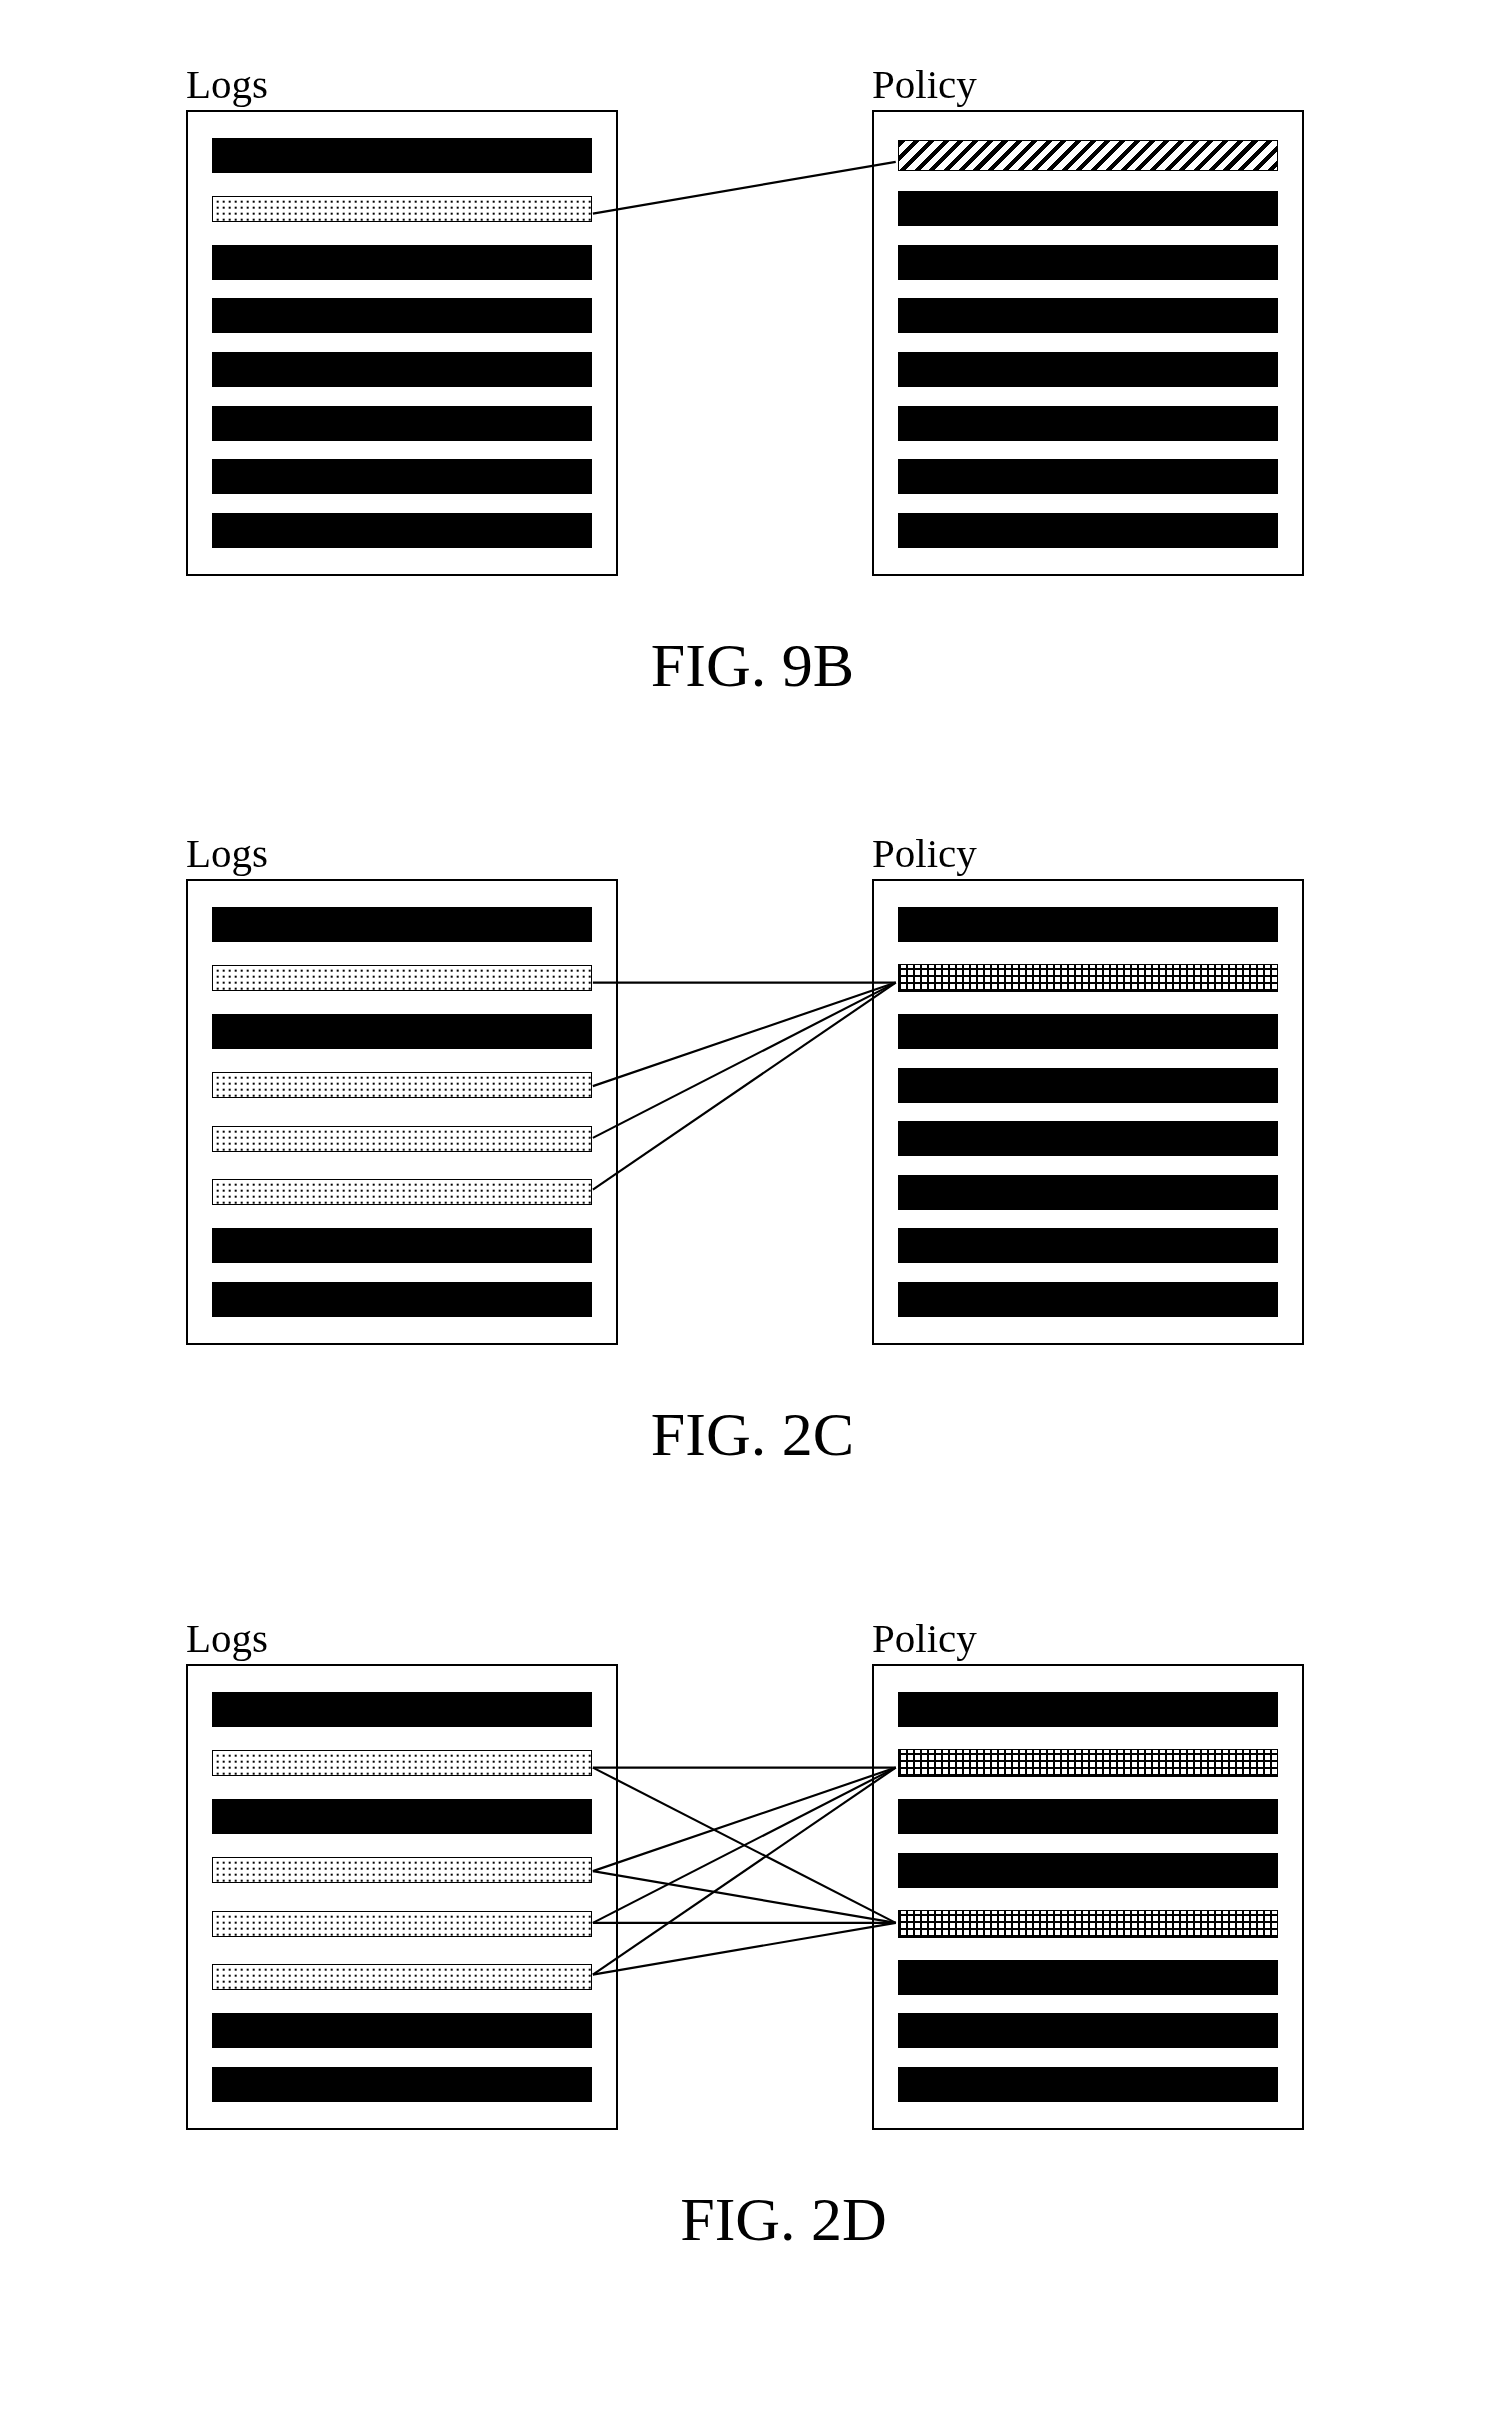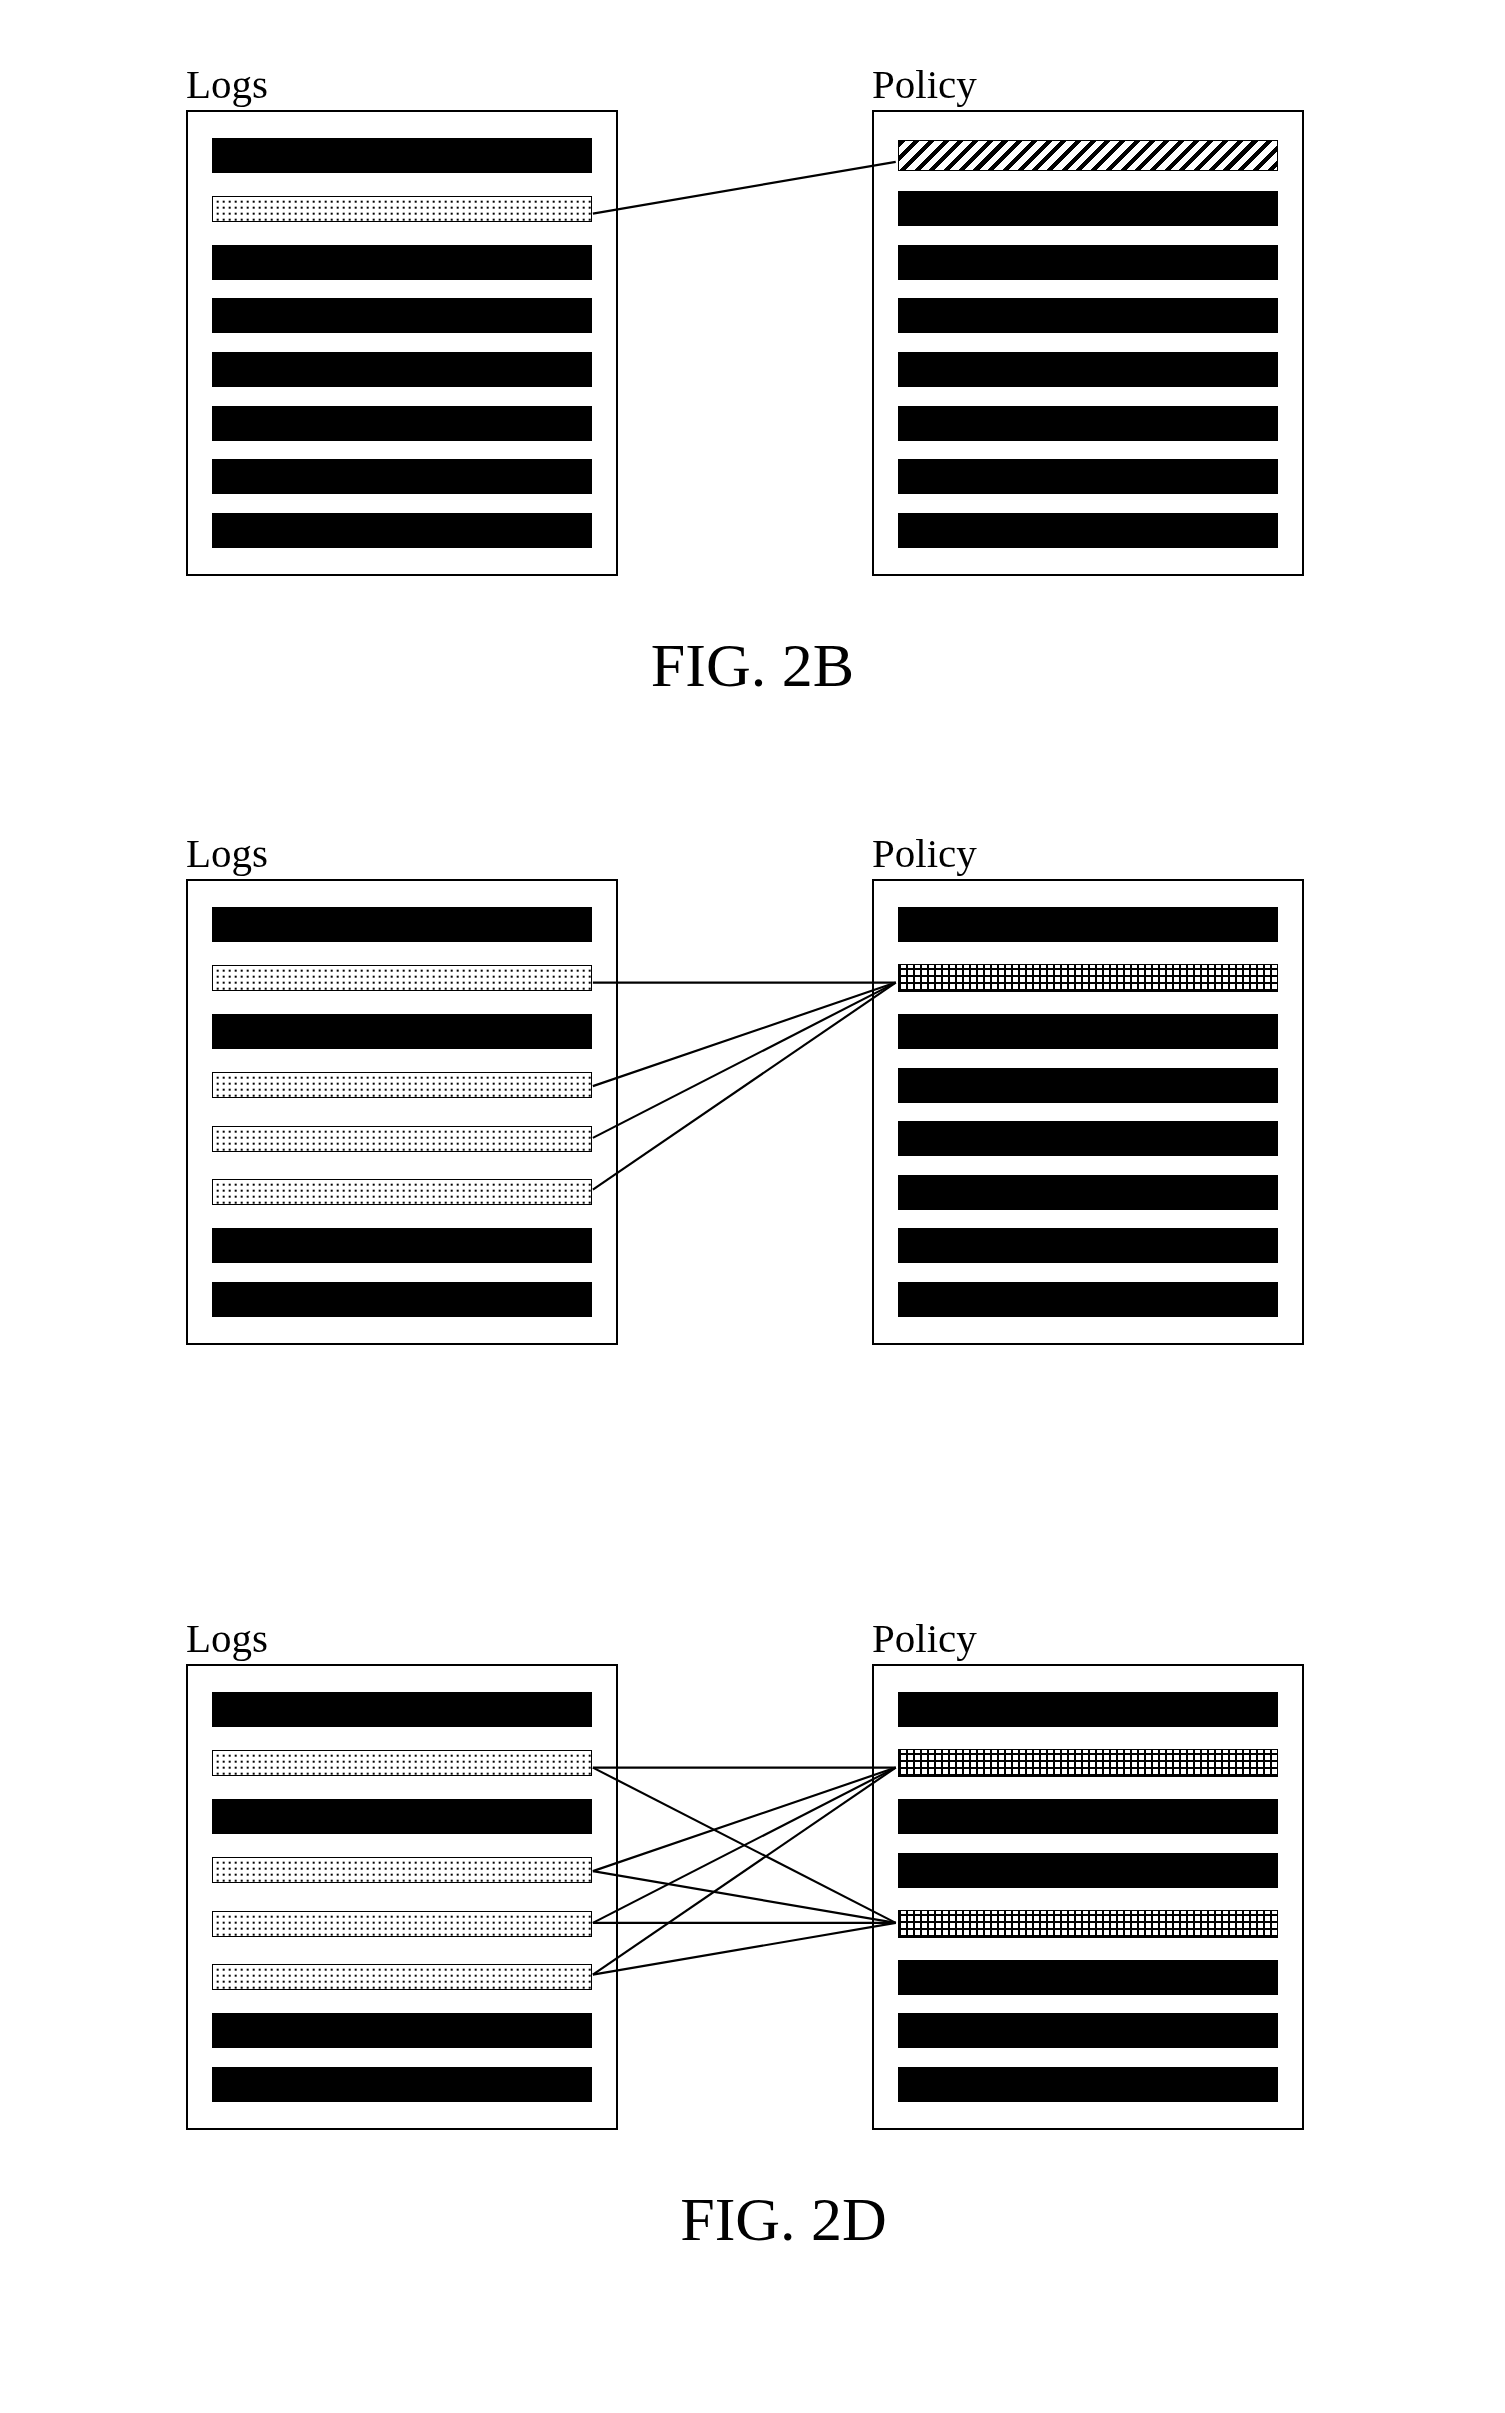--- a/index.html
+++ b/index.html
@@ -117,21 +117,21 @@
           <div class="row "></div>
           <div class="row "></div>
           <div class="row "></div>
           <div class="row "></div>
           <div class="row "></div>
         </div>
         <svg class="connectors" width="1505" height="604" viewBox="0 0 1744 700">
           <line x1="687" y1="178" x2="1038" y2="118" stroke="#000" stroke-width="2.5"></line>
         </svg>
       </div>
-      <div class="caption" style="top: 570px;">FIG. 2B</div>
+      <div class="caption" style="top: 570px;">FIG. 9B</div>
     </div>
     <div class="fig" style="top: 829px;">
       <div class="pair">
         <div class="panel-label" style="left: 186px;">Logs</div>
         <div class="panel-label" style="left: 872px;">Policy</div>
         <div class="panel" style="left: 186px;">
           <div class="row "></div>
           <div class="row dotted"></div>
           <div class="row "></div>
           <div class="row dotted"></div>
@@ -150,20 +150,21 @@
           <div class="row "></div>
           <div class="row "></div>
         </div>
         <svg class="connectors" width="1505" height="604" viewBox="0 0 1744 700">
           <line x1="687" y1="178" x2="1038" y2="178" stroke="#000" stroke-width="2.5"></line>
           <line x1="687" y1="298" x2="1038" y2="178" stroke="#000" stroke-width="2.5"></line>
           <line x1="687" y1="358" x2="1038" y2="178" stroke="#000" stroke-width="2.5"></line>
           <line x1="687" y1="418" x2="1038" y2="178" stroke="#000" stroke-width="2.5"></line>
         </svg>
       </div>
+      <div class="caption" style="top: 570px;">FIG. 2C</div>
     </div>
     <div class="fig" style="top: 1614px;">
       <div class="pair">
         <div class="panel-label" style="left: 186px;">Logs</div>
         <div class="panel-label" style="left: 872px;">Policy</div>
         <div class="panel" style="left: 186px;">
           <div class="row "></div>
           <div class="row dotted"></div>
           <div class="row "></div>
           <div class="row dotted"></div>

